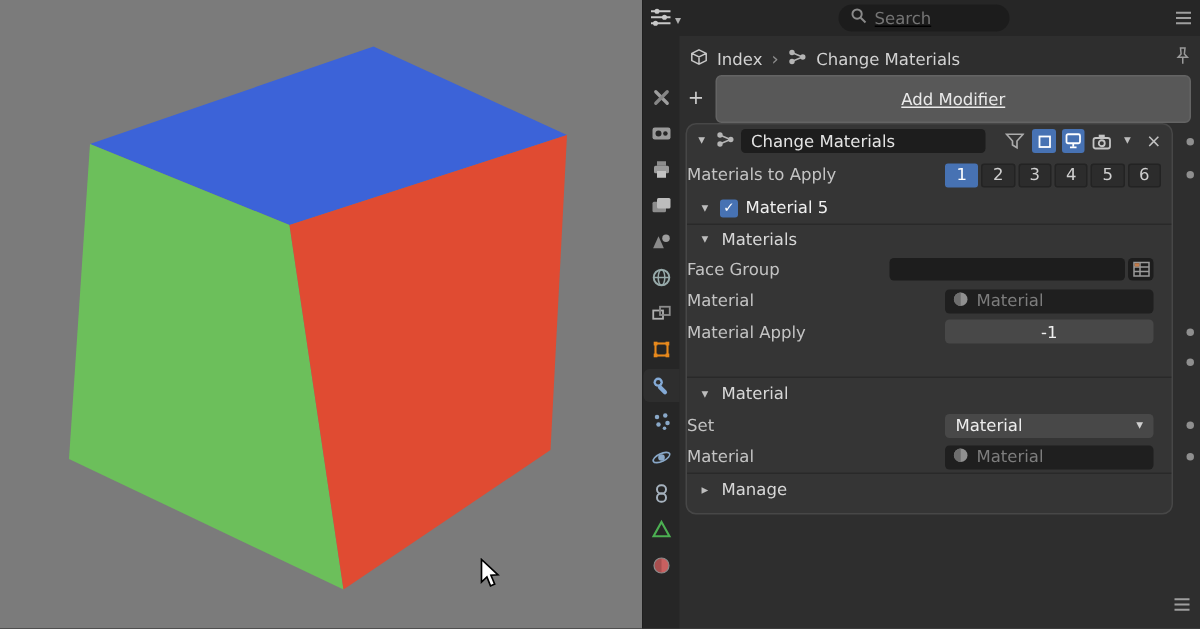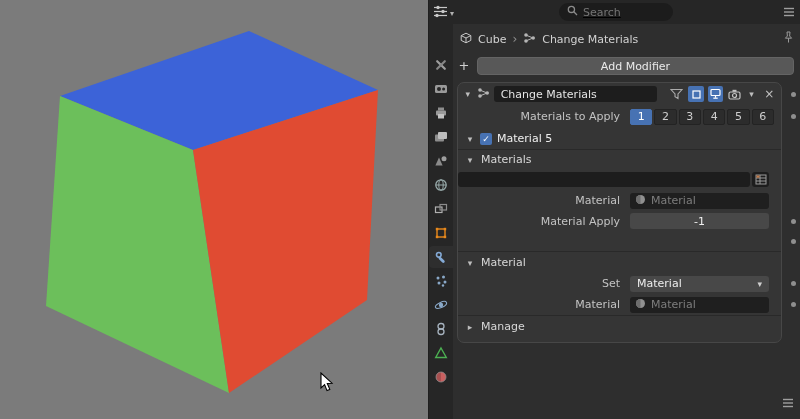--- a/index.html
+++ b/index.html
@@ -29,33 +29,33 @@
   .tab.active { background:#2e2e2e; border-radius:4px 0 0 4px; }
 
   
   .main { position:absolute; left:24px; top:24px; width:348px; height:395px; }
   .breadcrumb { position:absolute; top:7px; left:7px; right:6px; height:16px; display:flex; align-items:center; gap:6px; color:#d2d2d2; }
   .breadcrumb .sep { color:#8f8f8f; font-size:12px; }
   .pin { position:absolute; right:1px; top:0; }
 
   .addmod-row { position:absolute; top:33px; left:4px; right:7px; height:18px; display:flex; align-items:center; gap:6px; }
   .plus-btn { width:14px; text-align:center; color:#cfcfcf; font-size:13px; line-height:14px; cursor:default; }
-  .addmod-btn { flex:1; height:18px; background:#585858; border:1px solid #646464; border-radius:4px; color:#eaeaea; display:flex; align-items:center; justify-content:center; cursor:default; }
+  .addmod-btn { flex:1; height:32px; background:#585858; border:1px solid #646464; border-radius:4px; color:#eaeaea; display:flex; align-items:center; justify-content:center; cursor:default;text-decoration:underline; }
 
   
   .panel { position:absolute; top:58px; left:4px; width:325px; background:#353535; border:1px solid #474747; border-radius:7px; }
   .p-header { height:22px; display:flex; align-items:center; gap:4px; padding:0 5px; position:relative; }
   .chev { color:#bdbdbd; font-size:9px; width:10px; text-align:center; }
   .name-field { width:168px; height:16px; background:#1d1d1d; border-radius:3px; color:#e4e4e4; display:flex; align-items:center; padding:0 7px; margin-right:8px; }
   .toggle { width:16px; height:16px; border-radius:2px; display:flex; align-items:center; justify-content:center; }
   .toggle.on { background:#4772b3; }
   .x-btn { color:#c2c2c2; font-size:12px; width:14px; text-align:center; margin-left:2px; }
 
   .row { height:21px; display:flex; align-items:center; position:relative; }
-  .row .label { width:172px; text-align:right; padding-right:10px; color:#c3c3c3; }
+  .row .label { width:172px; padding-right:10px; color:#c3c3c3; }
   .fields { flex:1; margin-right:12px; display:flex; align-items:center; }
 
   .seg { flex:1; margin-right:7px; display:flex; gap:2px; }
   .seg .opt { flex:1; height:16px; background:#2c2c2c; border:1px solid #232323; border-radius:2px; color:#cfcfcf; display:flex; align-items:center; justify-content:center; }
   .seg .opt.sel { background:#4772b3; border-color:#4772b3; color:#ffffff; }
 
   .cb { width:12px; height:12px; border-radius:2px; flex:none; }
   .cb.checked { background:#4772b3; color:#ffffff; display:flex; align-items:center; justify-content:center; font-size:9px; }
   .cb.un { background:#242424; border:1px solid #191919; }
 
@@ -230,21 +230,21 @@
     </div>
 
     <div class="main">
 
       <div class="breadcrumb">
         <span>
           <svg width="12" height="12" viewBox="0 0 12 12">
               <path d="M6 1.2 L10.8 3.6 V8.4 L6 10.8 L1.2 8.4 V3.6 Z M1.2 3.6 L6 6 L10.8 3.6 M6 6 V10.8" fill="none" stroke="#c8c8c8" stroke-width="1"></path>
             </svg>
         </span>
-        <span>Cube</span>
+        <span>Index</span>
         <span class="sep">›</span>
         <span>
           <svg width="13" height="12" viewBox="0 0 13 12">
               <path d="M3.2 3.2 L10 6 M3.2 8.8 L10 6" stroke="#b5b5b5" stroke-width="1"></path>
               <circle cx="3" cy="3" r="1.8" fill="#b5b5b5"></circle>
               <circle cx="3" cy="9" r="1.8" fill="#b5b5b5"></circle>
               <circle cx="10.2" cy="6" r="1.8" fill="#b5b5b5"></circle>
             </svg>
         </span>
         <span>Change Materials</span>
@@ -327,20 +327,21 @@
             </span>
           <span class="t">Material 5</span>
         </div>
 
         <div class="sec">
           <span class="chev">▾</span>
           <span>Materials</span>
         </div>
 
         <div class="row">
+          <span class="label">Face Group</span>
           <div class="fields">
             <input class="text-input" value="" style="">
             <span class="attr-btn">
               <svg width="12" height="11" viewBox="0 0 12 11">
                   <rect x="1" y="1" width="10" height="9" fill="none" stroke="#9a9a9a" stroke-width="1"></rect>
                   <line x1="1" y1="4" x2="11" y2="4" stroke="#9a9a9a" stroke-width="1"></line>
                   <line x1="1" y1="7" x2="11" y2="7" stroke="#9a9a9a" stroke-width="1"></line>
                   <line x1="5" y1="1" x2="5" y2="10" stroke="#9a9a9a" stroke-width="1"></line>
                   <rect x="1.5" y="1.5" width="3" height="2.2" fill="#c27b4a"></rect>
                 </svg>

